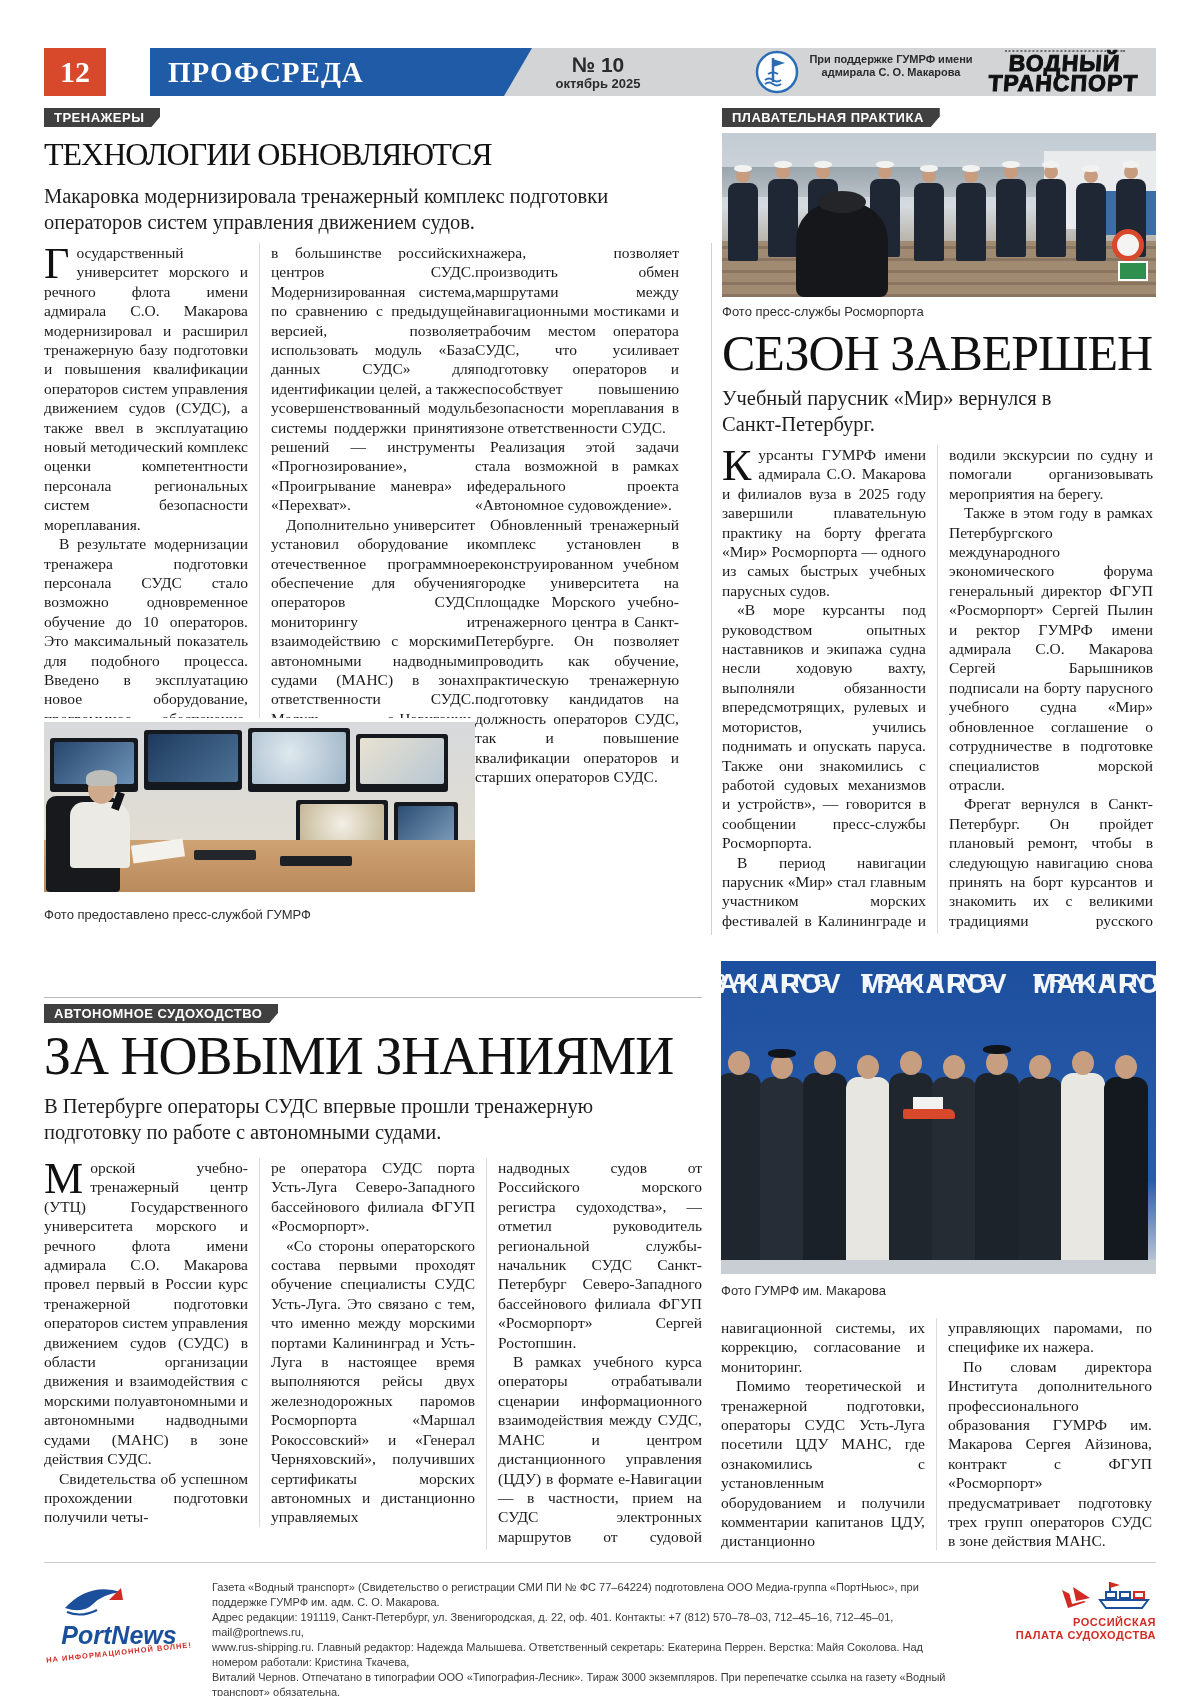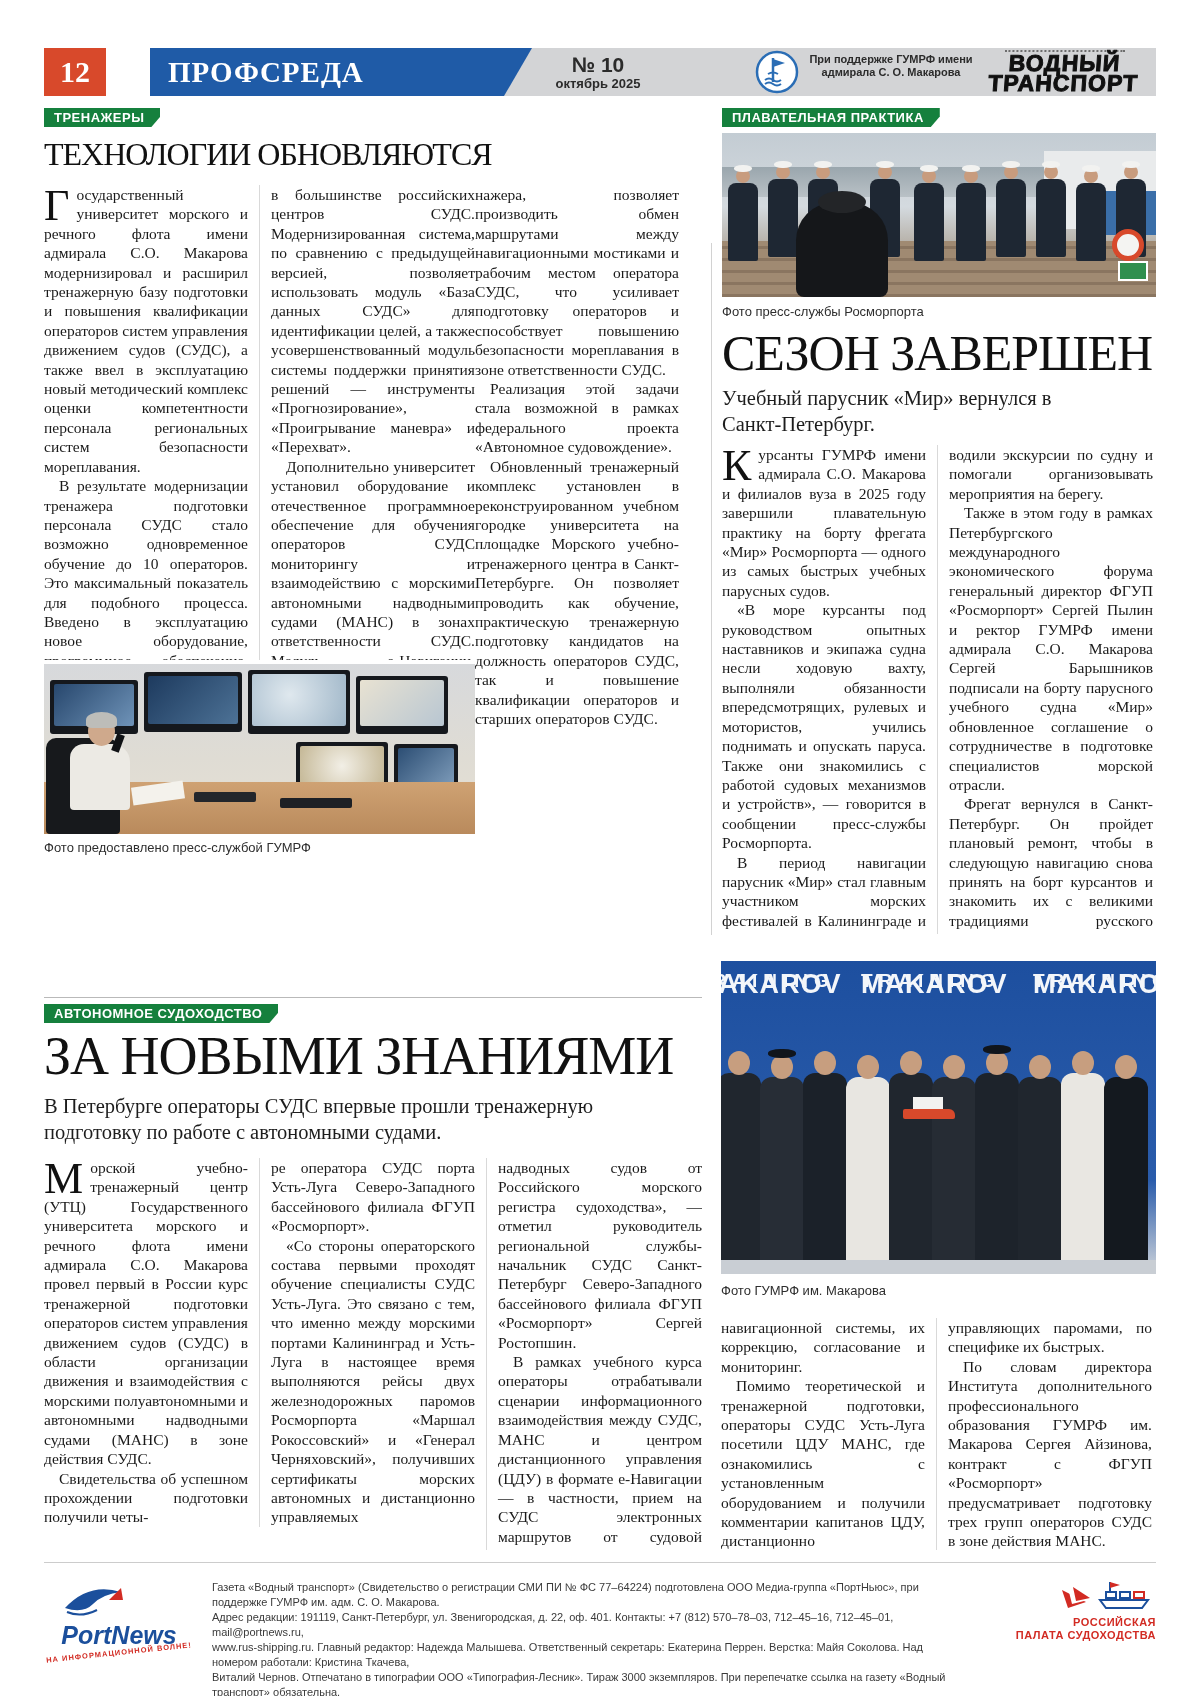--- a/index.html
+++ b/index.html
@@ -20,21 +20,21 @@
   .hdr-issue .dt{font-size:13px;font-weight:bold;line-height:15px;}
   .gumrf-badge{position:absolute;left:300px;top:2px;width:44px;height:44px;}
   .hdr-support{position:absolute;left:352px;top:5px;width:168px;text-align:center;
                font-size:11px;line-height:13px;font-weight:bold;color:#2b2b2b;}
   .masthead{position:absolute;right:6px;top:2px;width:172px;text-align:center;transform:skewX(-4deg);}
   .mast-dots{border-top:2px dotted #6d6d6d;width:120px;margin:0 auto 1px auto;height:0;}
   .mast-l{font-family:"Liberation Sans","DejaVu Sans",sans-serif;font-weight:bold;color:#101010;
           font-size:23px;line-height:20px;letter-spacing:1px;-webkit-text-stroke:1px #101010;}
 
   
-  .tag{display:inline-block;background:#15803d;color:#fff;font-family:"Liberation Sans","DejaVu Sans",sans-serif;
+  .tag{display:inline-block;background:#404040;color:#fff;font-family:"Liberation Sans","DejaVu Sans",sans-serif;
        font-weight:bold;font-size:13px;line-height:19px;padding:0 16px 0 10px;letter-spacing:.5px;
        clip-path:polygon(0 0,100% 0,100% 45%,calc(100% - 9px) 100%,0 100%);}
   .headline{font-weight:400;color:#111;margin:0;letter-spacing:-1px;}
   .subtitle{color:#1d1d1d;font-size:20.5px;line-height:26px;margin:0;}
 
   
   .cols{display:flex;align-items:flex-start;}
   .bcol{width:204px;flex:0 0 204px;font-size:15.5px;line-height:19.4px;text-align:justify;
         hyphens:auto;-webkit-hyphens:auto;overflow:hidden;}
   .bcol + .bcol{border-left:1px solid #d9d9d9;padding-left:11px;margin-left:11px;}
@@ -101,20 +101,21 @@
       <div class="mast-l">ТРАНСПОРТ</div>
     </div>
   </div>
   <div class="hdr-blue">
     <span>ПРОФСРЕДА</span>
   </div>
 
   <div style="position:absolute;left:44px;top:108px;width:658px;">
     <div class="tag">ТРЕНАЖЕРЫ</div>
     <h1 class="headline" style="font-size:32px;line-height:46px;margin-top:4px;">ТЕХНОЛОГИИ ОБНОВЛЯЮТСЯ</h1>
+    <p class="subtitle" style="margin-top:6px;max-width:575px;">Макаровка модернизировала тренажерный комплекс подготовки операторов систем управления движением судов.</p>
     <div class="cols" style="margin-top:8px;">
       <div style="width:431px;flex:0 0 431px;">
         <div class="cols" style="height:475px;overflow:hidden;">
           <div class="bcol lead">
               <p class="p0">Государственный университет морского и речного флота имени адмирала С.О. Макарова модернизировал и расширил тренажерную базу подготовки и повышения квалификации операторов систем управления движением судов (СУДС), а также ввел в эксплуатацию новый методический комплекс оценки компетентности персонала региональных систем безопасности мореплавания.</p>
               <p>В результате модернизации тренажера подготовки персонала СУДС стало возможно одновременное обучение до 10 операторов. Это максимальный показатель для подобного процесса. Введено в эксплуатацию новое оборудование, программное обеспечение, применяемое</p>
             </div>
           <div class="bcol">
               <p class="p0">в большинстве российских центров СУДС. Модернизированная система, по сравнению с предыдущей версией, позволяет использовать модуль «База данных СУДС» для идентификации целей, а также усовершенствованный модуль системы поддержки принятия решений — инструменты «Прогнозирование», «Проигрывание маневра» и «Перехват».</p>
               <p>Дополнительно университет установил оборудование и отечественное программное обеспечение для обучения операторов СУДС мониторингу и взаимодействию с морскими автономными надводными судами (МАНС) в зонах ответственности СУДС. Модуль е-Навигации, включенный в состав оборудования тре-</p>
@@ -136,21 +137,21 @@
             <div style="left: 0px; top: 118px; width: 431px; height: 52px; background: linear-gradient(rgb(207, 162, 115), rgb(185, 138, 92));"></div>
             <div style="left: 150px; top: 128px; width: 62px; height: 10px; background: rgb(35, 38, 43); border-radius: 2px;"></div>
             <div style="left: 236px; top: 134px; width: 72px; height: 10px; background: rgb(29, 32, 37); border-radius: 2px;"></div>
             <div style="left: 88px; top: 120px; width: 52px; height: 18px; background: rgb(244, 242, 236); transform: rotate(-8deg);"></div>
             <div style="left: 2px; top: 74px; width: 74px; height: 96px; background: rgb(23, 25, 28); border-radius: 10px 14px 4px 4px;"></div>
             <div style="left: 26px; top: 80px; width: 60px; height: 66px; background: rgb(236, 234, 228); border-radius: 14px 18px 4px 4px;"></div>
             <div style="left: 44px; top: 52px; width: 27px; height: 30px; background: rgb(207, 169, 140); border-radius: 50%;"></div>
             <div style="left: 42px; top: 48px; width: 31px; height: 16px; background: rgb(189, 189, 185); border-radius: 50% 50% 20% 20%;"></div>
             <div style="left: 70px; top: 70px; width: 8px; height: 18px; background: rgb(16, 18, 21); transform: rotate(20deg);"></div>
           </div>
-        <div class="caption" style="margin-top:6px;">Фото предоставлено пресс-службой ГУМРФ</div>
+        <div class="caption" style="margin-top:15px;">Фото предоставлено пресс-службой ГУМРФ</div>
       </div>
       <div class="bcol" style="height:692px;">
           <p class="p0">нажера, позволяет производить обмен маршрутами между навигационными мостиками и рабочим местом оператора СУДС, что усиливает подготовку операторов и способствует повышению безопасности мореплавания в зоне ответственности СУДС.</p>
           <p>Реализация этой задачи стала возможной в рамках федерального проекта «Автономное судовождение».</p>
           <p>Обновленный тренажерный комплекс установлен в реконструированном учебном городке университета на площадке Морского учебно-тренажерного центра в Санкт-Петербурге. Он позволяет проводить как обучение, практическую тренажерную подготовку кандидатов на должность операторов СУДС, так и повышение квалификации операторов и старших операторов СУДС.</p>
         </div>
     </div>
   </div>
 
   <div class="vrule" style="left:711px;top:243px;height:692px;"></div>
@@ -277,21 +278,21 @@
       <div style="left: 0px; top: 299px; width: 435px; height: 14px; background: rgb(201, 206, 212);"></div>
     </div>
   <div class="caption" style="position:absolute;left:721px;top:1283px;">Фото ГУМРФ им. Макарова</div>
 
   <div class="cols" style="position:absolute;left:721px;top:1318px;width:435px;height:232px;overflow:hidden;">
     <div class="bcol">
         <p class="p0">навигационной системы, их коррекцию, согласование и мониторинг.</p>
         <p>Помимо теоретической и тренажерной подготовки, операторы СУДС Усть-Луга посетили ЦДУ МАНС, где ознакомились с установленным оборудованием и получили комментарии капитанов ЦДУ, дистанционно</p>
       </div>
     <div class="bcol">
-        <p class="p0">управляющих паромами, по специфике их быстрых.</p>
+        <p class="p0">управляющих паромами, по специфике их нажера.</p>
         <p>По словам директора Института дополнительного профессионального образования ГУМРФ им. Макарова Сергея Айзинова, контракт с ФГУП «Росморпорт» предусматривает подготовку трех групп операторов СУДС в зоне действия МАНС.</p>
       </div>
   </div>
 
   <div class="hrule" style="left:44px;top:1562px;width:1112px;border-top-color:#cccccc;"></div>
 
   <div class="foot">
     <div class="pn-logo">
       <svg width="120" height="40" viewBox="0 0 120 40">
         <path d="M6 30 Q30 4 62 14 Q44 16 34 26 Q24 36 6 30 Z" fill="#1b4f9c"></path>

